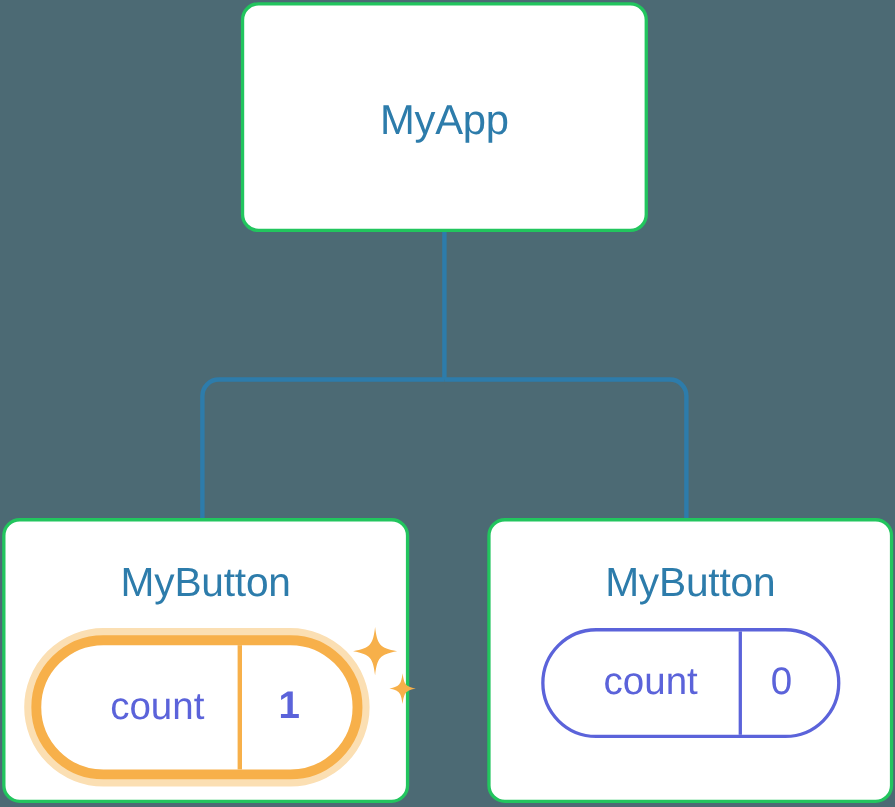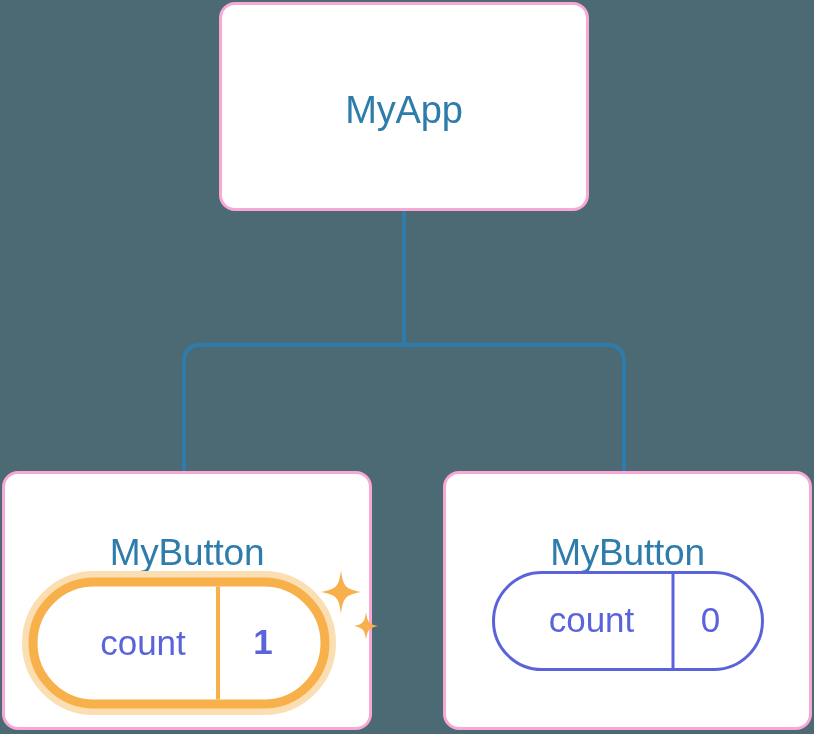--- a/index.html
+++ b/index.html
@@ -29,21 +29,21 @@
     top: 0;
     width: 814px;
     height: 734px;
     pointer-events: none;
   }
 
   
   .card {
     position: absolute;
     background: #ffffff;
-    border: 3px solid #f9a8d4;
+    border: 3px solid #22c55e;
     border-radius: 16px;
     box-sizing: border-box;
   }
 
   #card-root {
     left: 219px;
     top: 2px;
     width: 370px;
     height: 209px;
   }
@@ -73,21 +73,21 @@
     white-space: nowrap;
   }
 
   #card-root .card-title {
     top: 84px;
     font-size: 38px;
   }
 
   #card-child-left .card-title,
   #card-child-right .card-title {
-    top: 58px;
+    top: 35px;
     font-size: 37px;
   }
 
   
   .pill-wrap {
     position: absolute;
     left: 50%;
     transform: translateX(-50%);
   }
 

